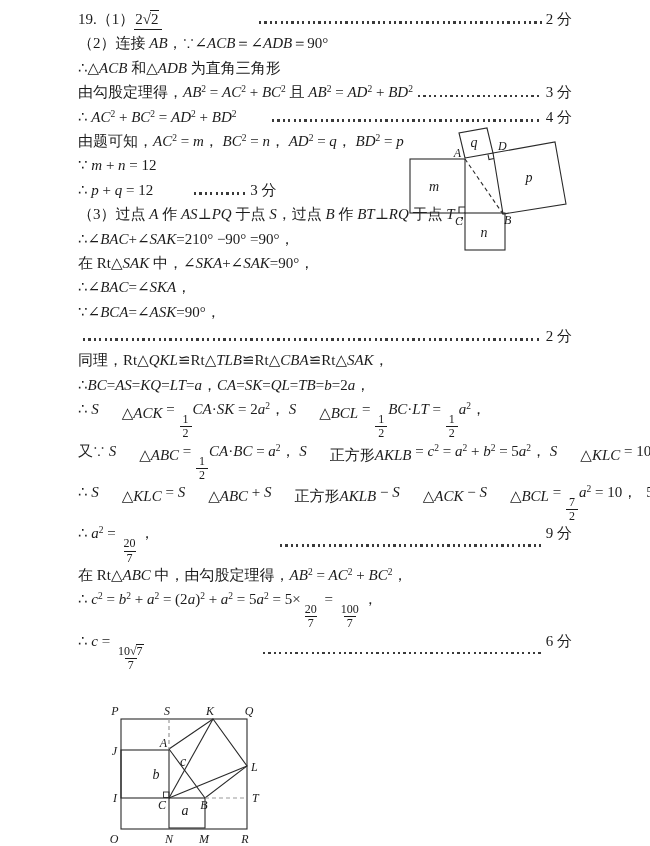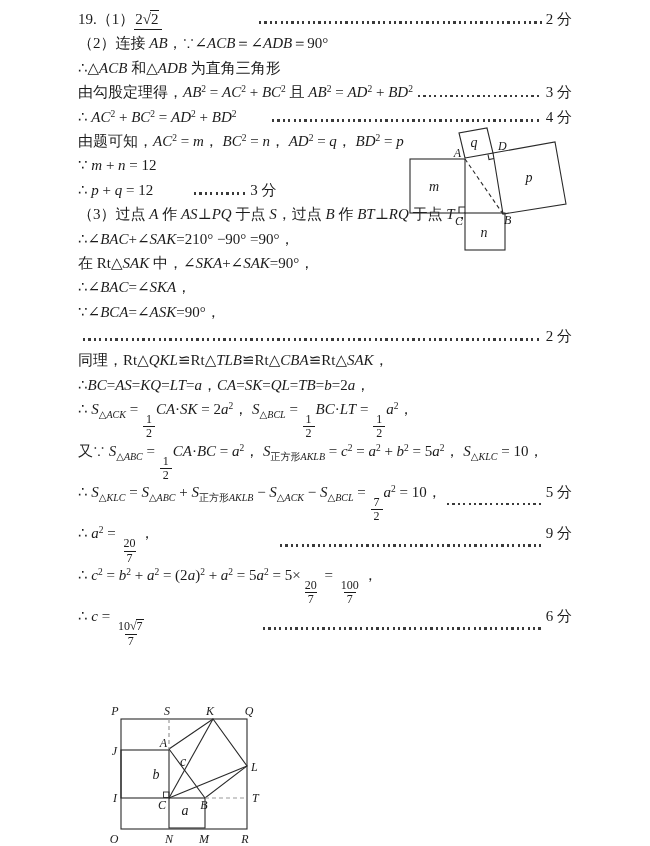--- a/index.html
+++ b/index.html
@@ -9,21 +9,21 @@
     font-family:"Liberation Serif","DejaVu Serif",serif;
     font-size:15px;
   }
   .content{position:absolute;left:78px;top:10px;width:494px;}
   .line{display:flex;min-height:23.4px;margin:0 0 1px 0;}
   .line.tall{min-height:37px;}
   .linewrap{flex:0 0 auto;white-space:pre;}
   .rm{font-style:normal;}
   .it{font-style:italic;}
   sup{font-size:9.5px;vertical-align:5px;line-height:0;}
-  sub{font-size:10px;vertical-align:-4px;line-height:0;}
+  sub{font-size:15px;vertical-align:-4px;line-height:0;margin-left:23px;}
   .frac{display:inline-flex;flex-direction:column;align-items:center;
         vertical-align:-9px;font-size:12px;line-height:1.1;margin:0 1px;}
   .frac .fn,.frac .fd{display:block;padding:0 3px;text-align:center;}
   .frac .fd{border-top:1px solid #1b1b1b;}
   .sqrt{white-space:pre;}
   .sqrt .sg{letter-spacing:-1px;}
   .sqrt .vc{display:inline-block;border-top:1px solid #1b1b1b;line-height:1.15;padding:0 1px;}
   .ul{border-bottom:1px solid #1b1b1b;padding:0 3px 2px 1px;}
   .spx{display:inline-block;}
   .dots{flex:1 1 auto;height:2.6px;align-self:center;margin:2px 4px 0 5px;
@@ -104,20 +104,23 @@
     <div class="line tall">
       <span class="linewrap"><span class="rm">∴ </span><span class="it">S</span><sub><span class="rm">△</span><span class="it">KLC</span></sub><span class="rm"> = </span><span class="it">S</span><sub><span class="rm">△</span><span class="it">ABC</span></sub><span class="rm"> + </span><span class="it">S</span><sub><span class="rm">正方形</span><span class="it">AKLB</span></sub><span class="rm"> − </span><span class="it">S</span><sub><span class="rm">△</span><span class="it">ACK</span></sub><span class="rm"> − </span><span class="it">S</span><sub><span class="rm">△</span><span class="it">BCL</span></sub><span class="rm"> = </span><span class="frac"><span class="fn"><span class="rm">7</span></span><span class="fd"><span class="rm">2</span></span></span><span class="it">a</span><sup><span class="rm">2</span></sup><span class="rm"> = 10，</span></span>
       <span class="dots"></span>
       <span class="score">5 分</span>
     </div>
     <div class="line tall">
       <span class="linewrap"><span class="rm">∴ </span><span class="it">a</span><sup><span class="rm">2</span></sup><span class="rm"> = </span><span class="frac"><span class="fn"><span class="rm">20</span></span><span class="fd"><span class="rm">7</span></span></span><span class="rm">，</span><span class="spx" style="width: 120px;"></span></span>
       <span class="dots"></span>
       <span class="score">9 分</span>
     </div>
+    <div class="line">
+      <span class="linewrap"><span class="rm">在 Rt△</span><span class="it">ABC</span><span class="rm"> 中，由勾股定理得，</span><span class="it">AB</span><sup><span class="rm">2</span></sup><span class="rm"> = </span><span class="it">AC</span><sup><span class="rm">2</span></sup><span class="rm"> + </span><span class="it">BC</span><sup><span class="rm">2</span></sup><span class="rm">，</span></span>
+    </div>
     <div class="line tall">
       <span class="linewrap"><span class="rm">∴ </span><span class="it">c</span><sup><span class="rm">2</span></sup><span class="rm"> = </span><span class="it">b</span><sup><span class="rm">2</span></sup><span class="rm"> + </span><span class="it">a</span><sup><span class="rm">2</span></sup><span class="rm"> = (2</span><span class="it">a</span><span class="rm">)</span><sup><span class="rm">2</span></sup><span class="rm"> + </span><span class="it">a</span><sup><span class="rm">2</span></sup><span class="rm"> = 5</span><span class="it">a</span><sup><span class="rm">2</span></sup><span class="rm"> = 5×</span><span class="frac"><span class="fn"><span class="rm">20</span></span><span class="fd"><span class="rm">7</span></span></span><span class="rm"> = </span><span class="frac"><span class="fn"><span class="rm">100</span></span><span class="fd"><span class="rm">7</span></span></span><span class="rm">，</span></span>
     </div>
     <div class="line tall">
       <span class="linewrap"><span class="rm">∴ </span><span class="it">c</span><span class="rm"> = </span><span class="frac"><span class="fn"><span class="rm">10</span><span class="sqrt"><span class="sg">√</span><span class="vc"><span class="rm">7</span></span></span></span><span class="fd"><span class="rm">7</span></span></span><span class="spx" style="width: 110px;"></span></span>
       <span class="dots"></span>
       <span class="score">6 分</span>
     </div>
   </div>
 

